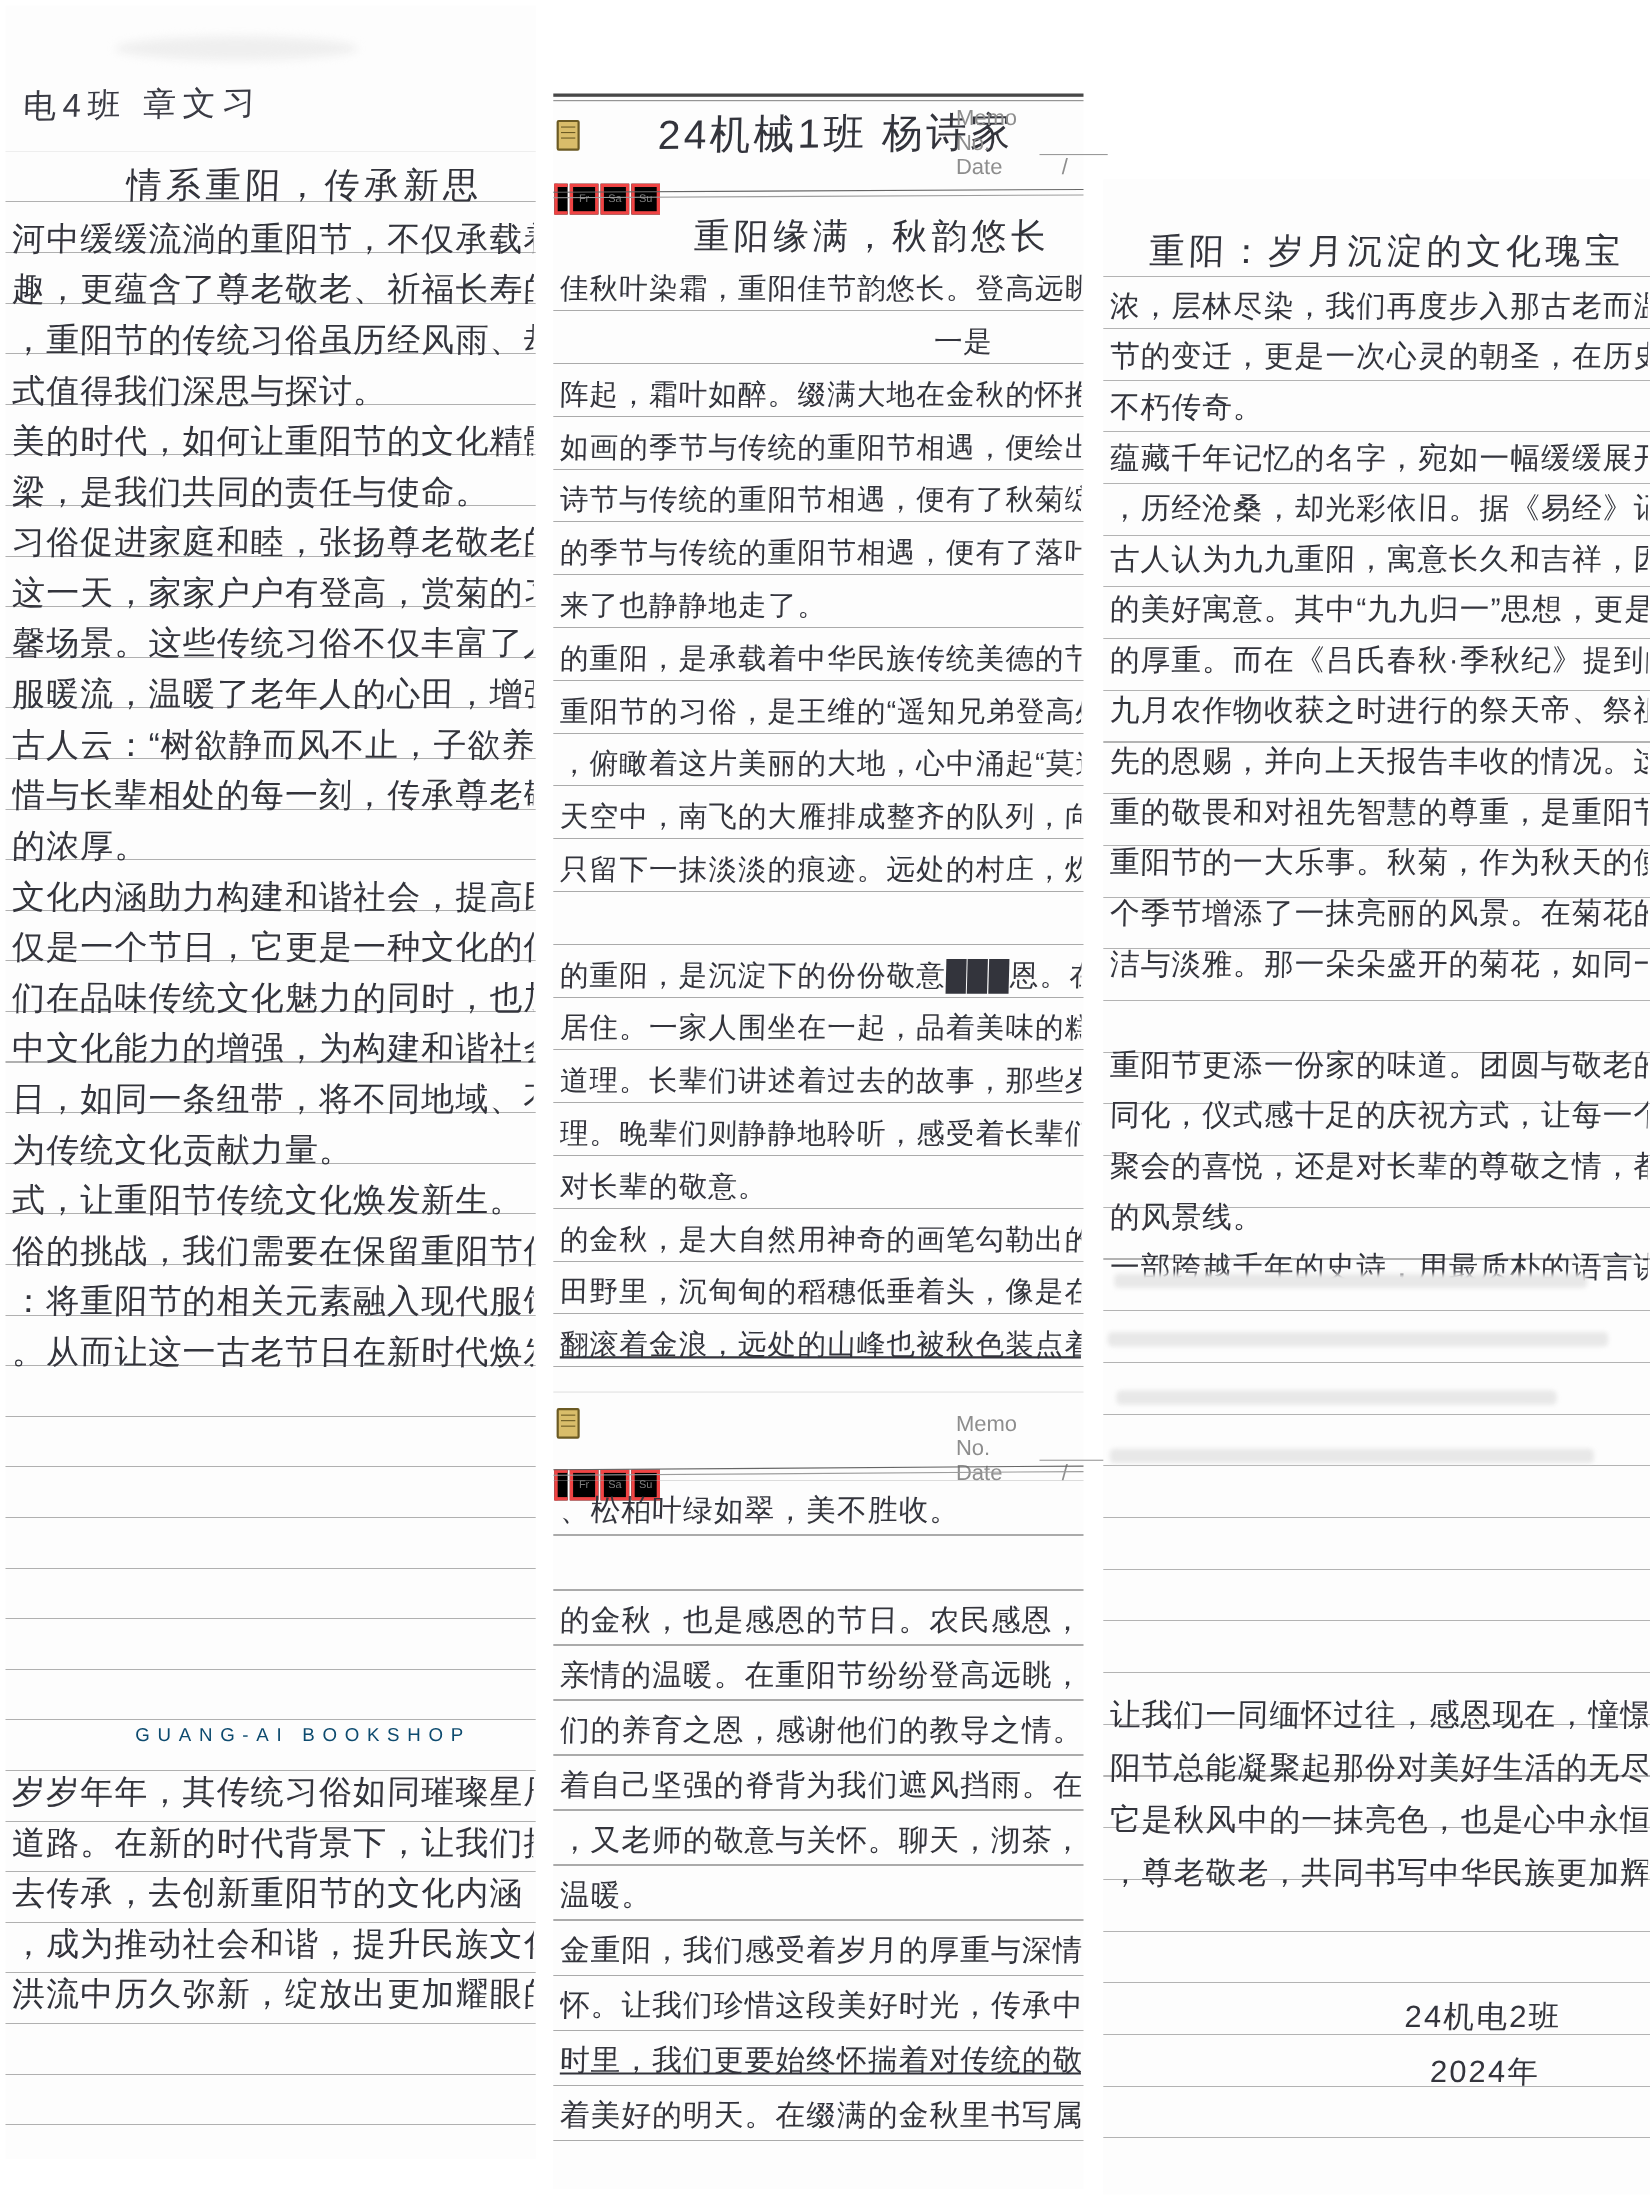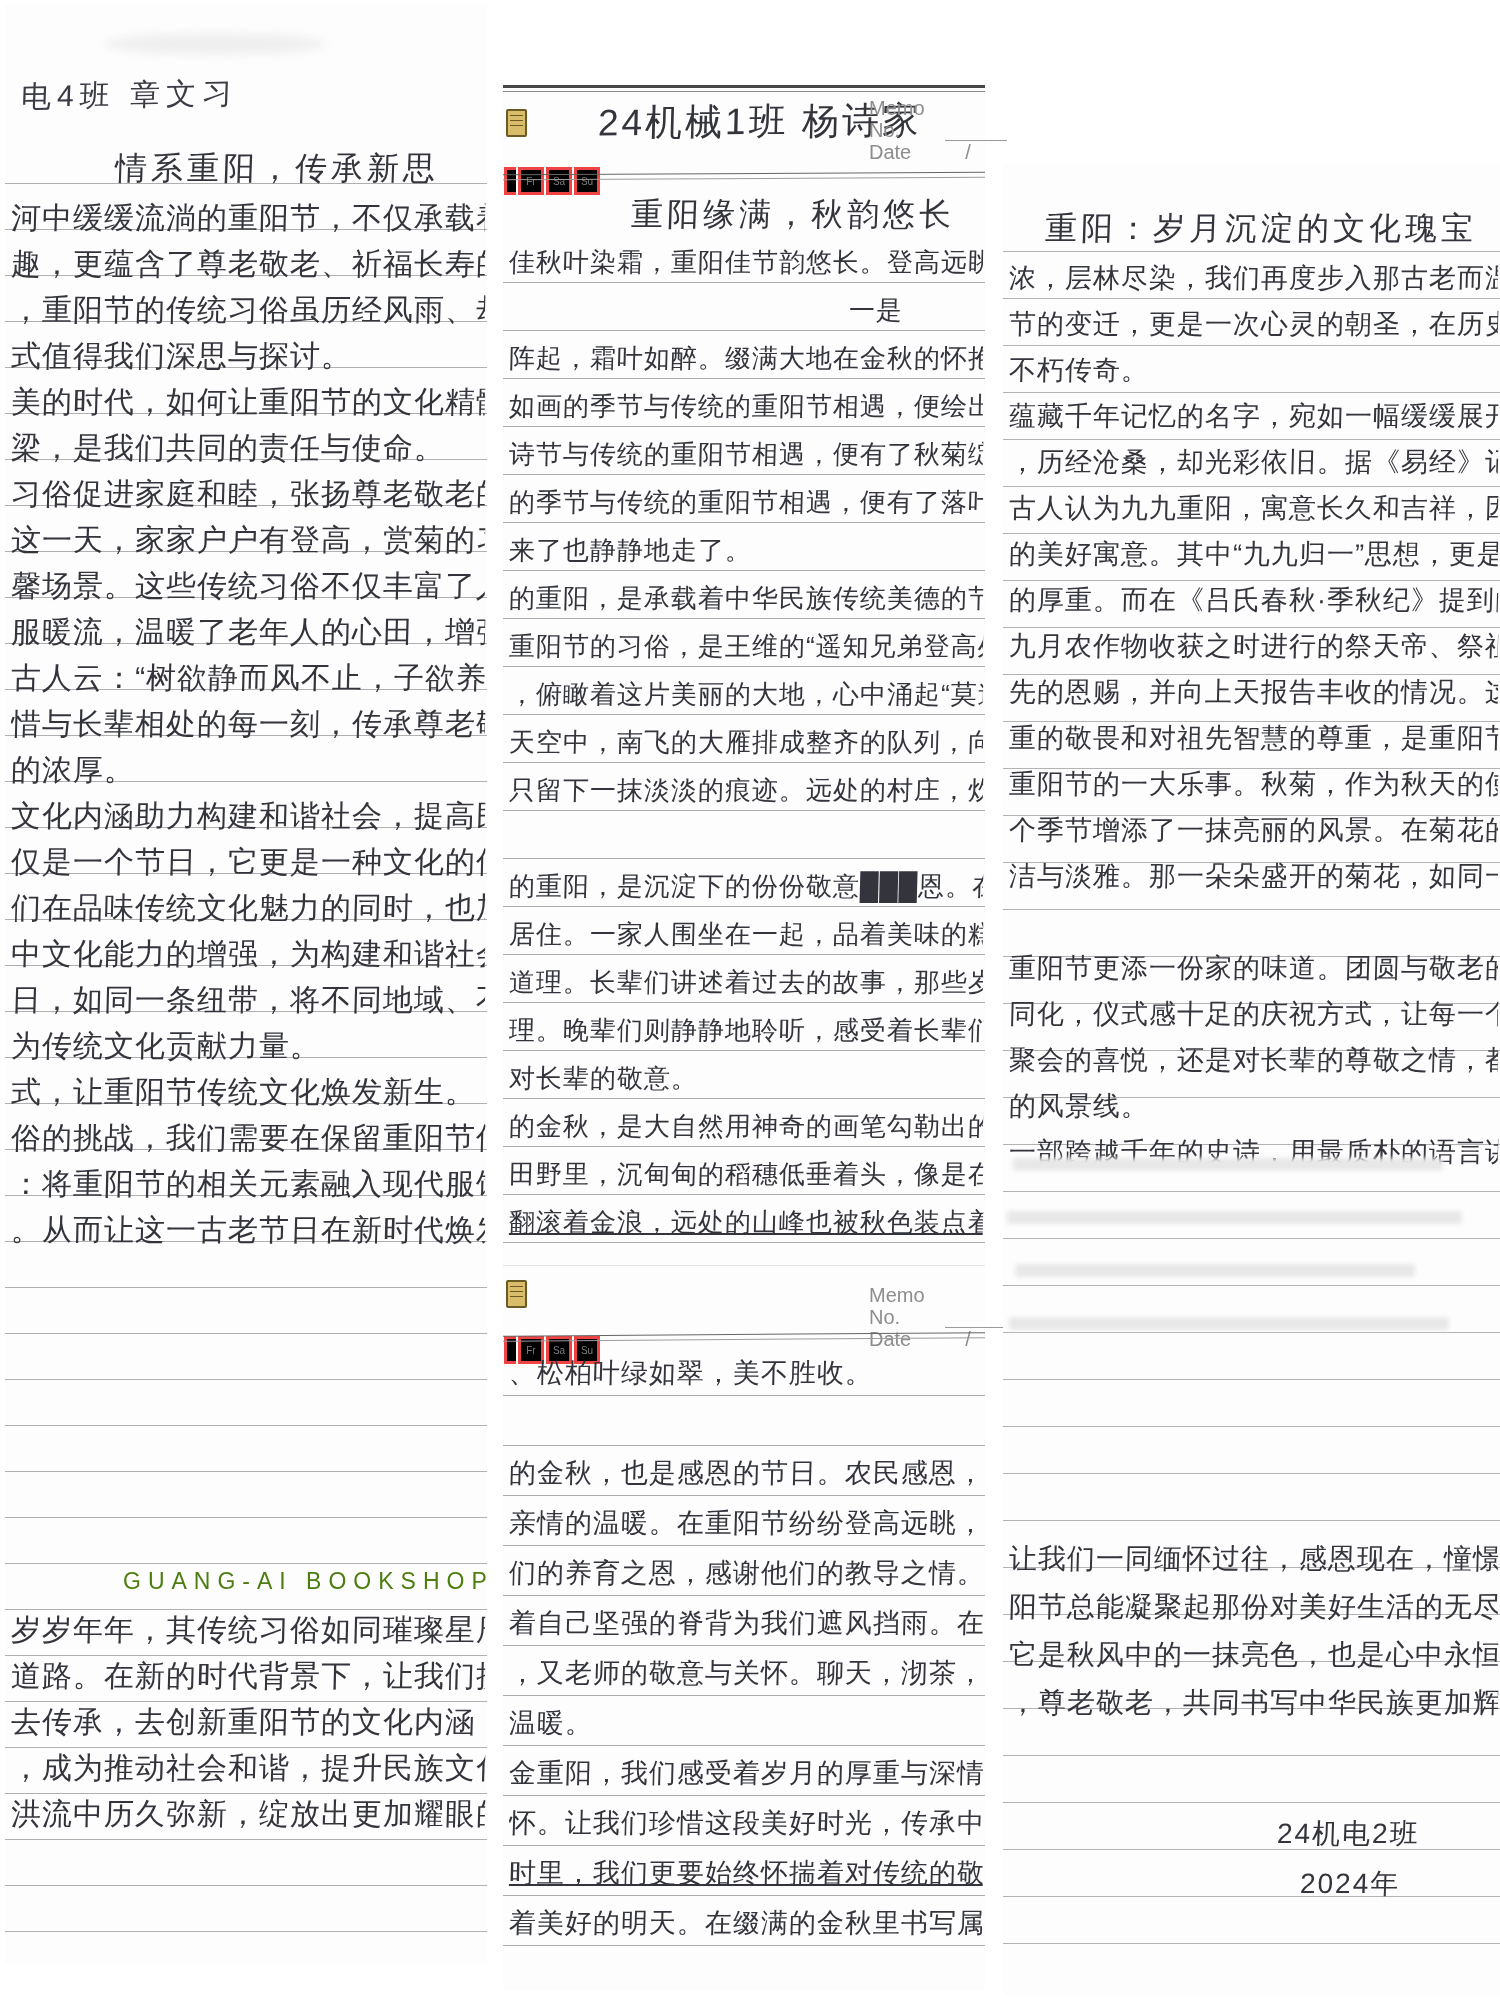--- a/index.html
+++ b/index.html
@@ -35,21 +35,21 @@
   }
   .class-hdr{
     position:absolute;color:#3a3b44;font-size:30px;letter-spacing:6px;
     transform:rotate(-1deg) skewX(-3deg);white-space:nowrap;
   }
   .student-hdr{
     position:absolute;color:#33343c;font-size:37px;letter-spacing:3px;
     transform:rotate(-0.5deg) skewX(-2deg);white-space:nowrap;
   }
   .watermark{
-    position:absolute;color:#4d7c0f;font-size:23px;letter-spacing:7px;white-space:nowrap;
+    position:absolute;color:#0c4a6e;font-size:17px;letter-spacing:7px;white-space:nowrap;
   }
   
   .memo-block{position:absolute;color:#8d8d8d;font-size:20px;line-height:22px;}
   .memo-row{display:flex;align-items:flex-end;}
   .memo-line{display:inline-block;width:78px;border-bottom:1px solid #9a9a9a;height:16px;margin-left:4px;}
   .date-slash{margin-left:54px;}
   .divider{position:absolute;left:0;right:0;height:1px;background:#666;}
   .divider.thin{background:#9c9c9c;}
   .topbar{position:absolute;left:0;right:0;top:0;height:3px;background:#474747;}
   .topbar2{position:absolute;left:0;right:0;height:1px;background:#8a8a8a;}

